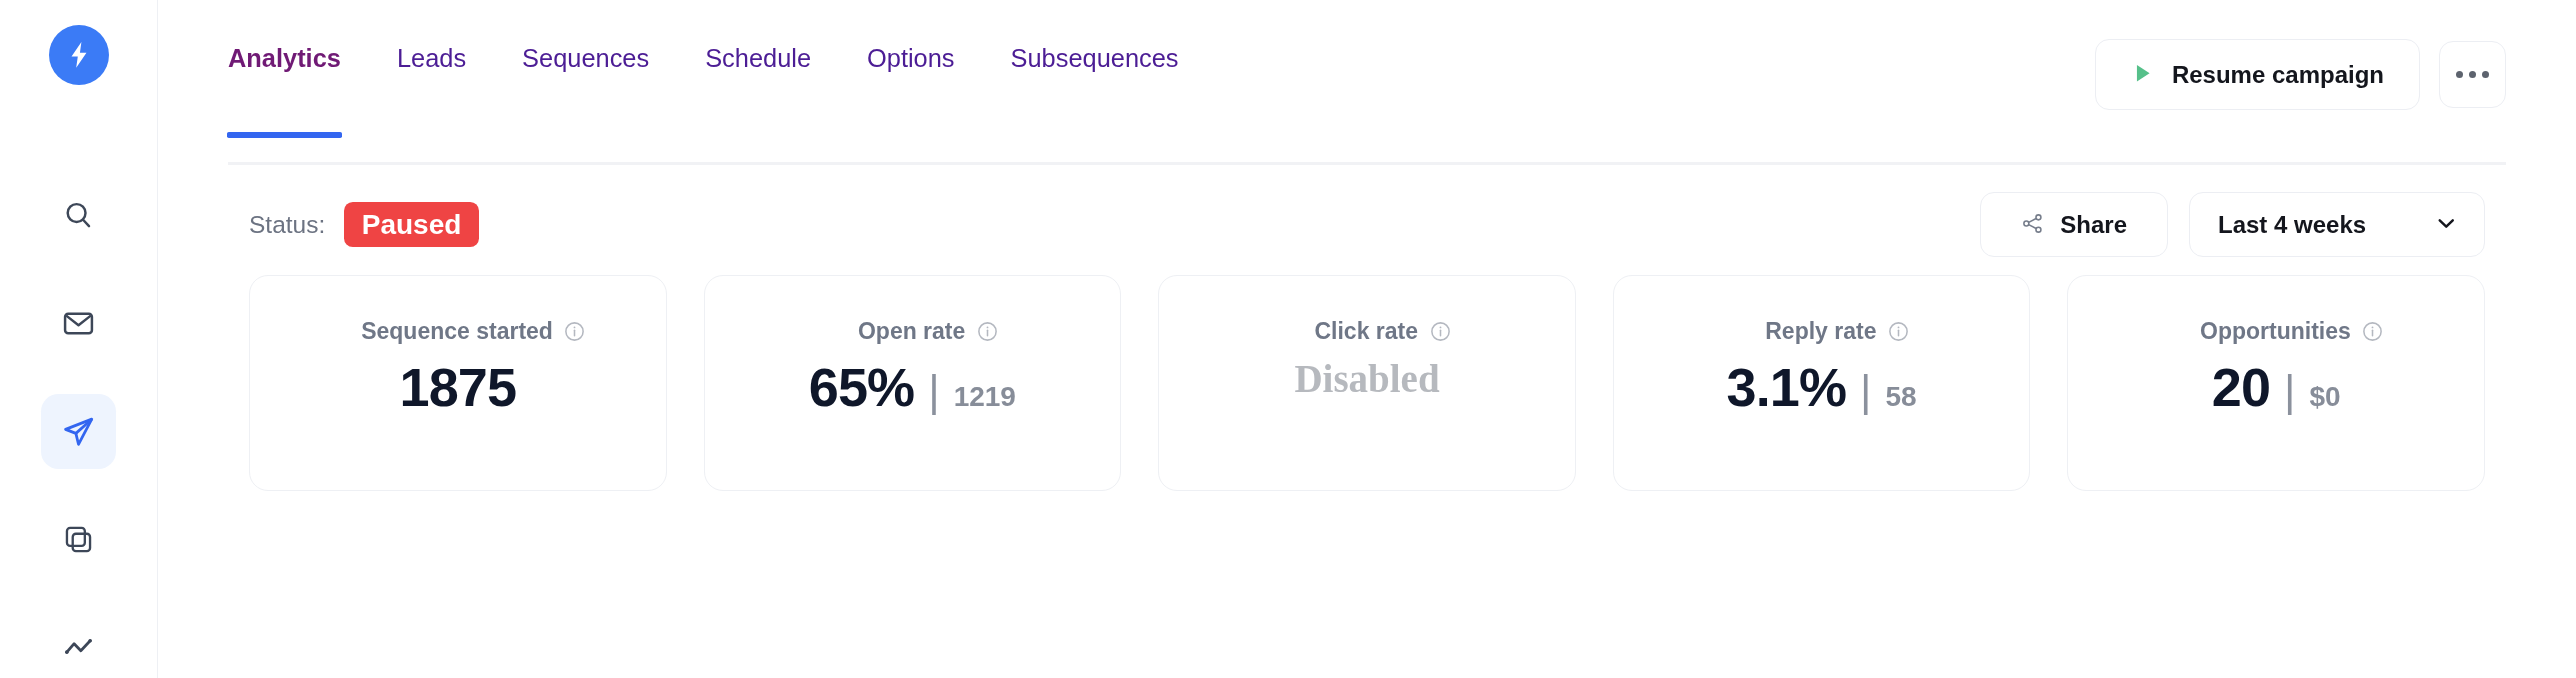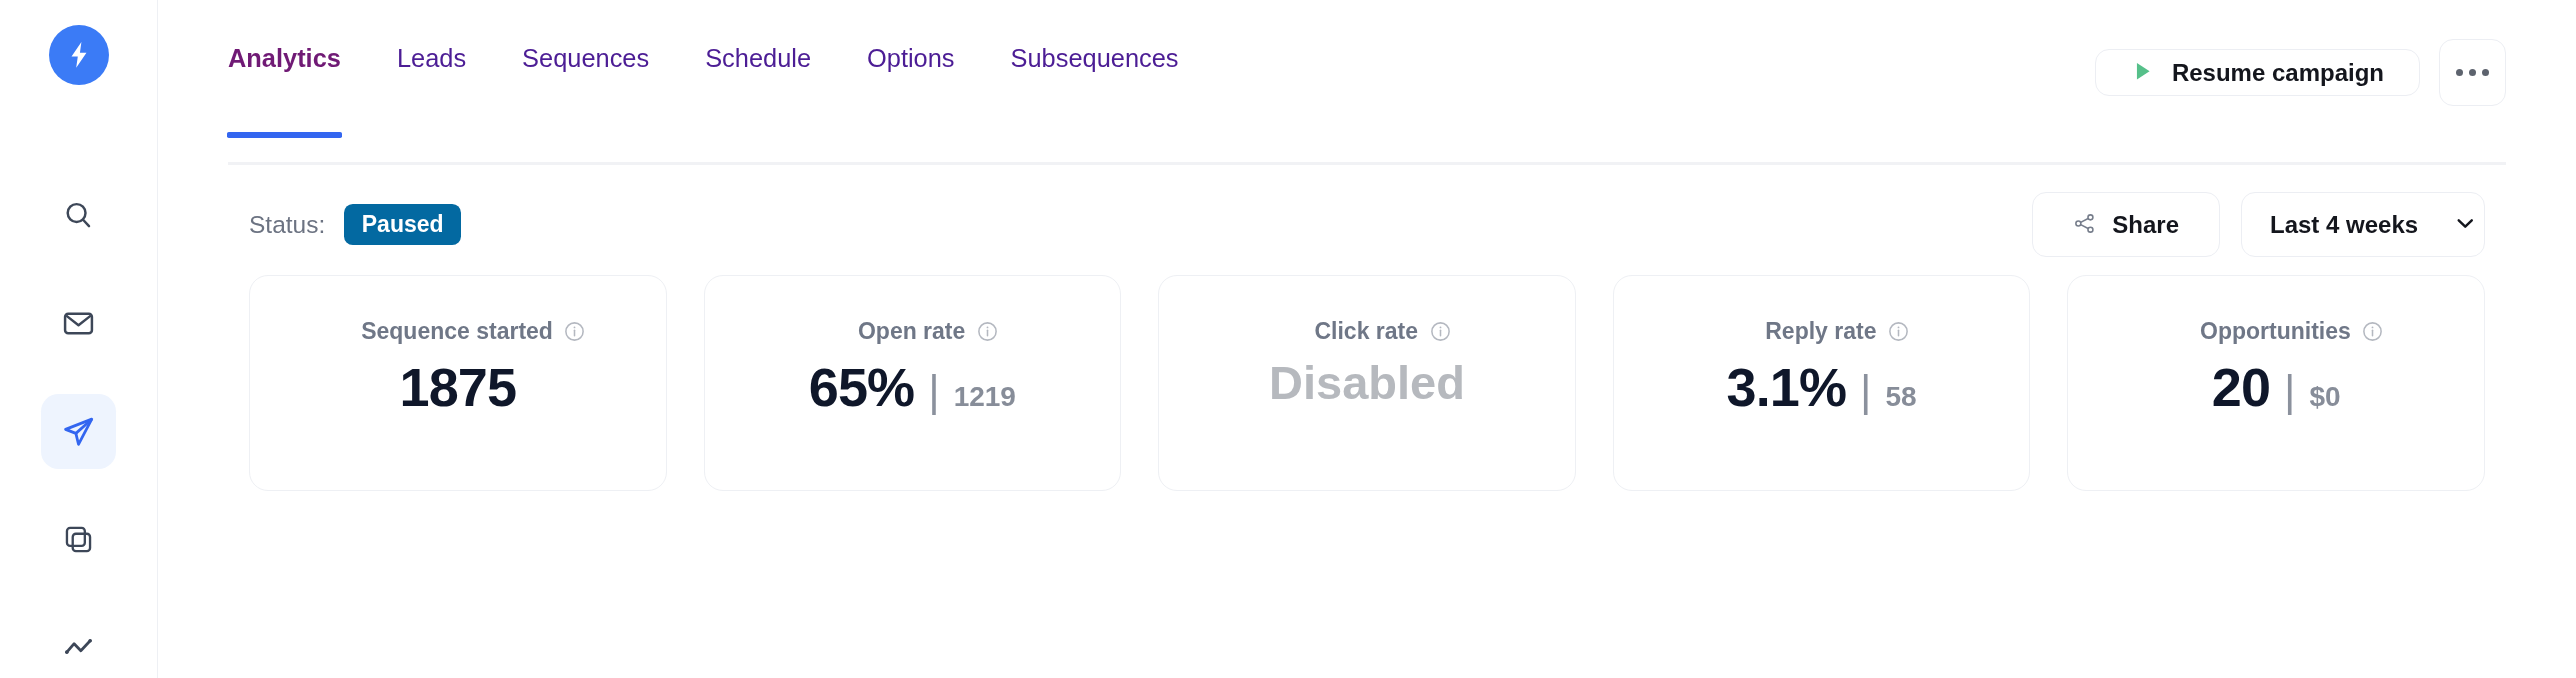--- a/index.html
+++ b/index.html
@@ -169,21 +169,21 @@
     display: flex;
     align-items: center;
     gap: 19px;
     padding-top: 0px;
   }
 
   .resume-btn {
     display: flex;
     align-items: center;
     gap: 17.5px;
-    height: 47px;
+    height: 71px;
     padding: 0 35px;
     border: 1.8px solid #eceef3;
     border-radius: 14px;
     background: #ffffff;
     cursor: pointer;
     font-family: "Liberation Sans", sans-serif;
   }
   .resume-btn .label {
     font-size: 24px;
     font-weight: 700;
@@ -233,23 +233,23 @@
     display: flex;
     align-items: center;
     gap: 19px;
   }
   .status-label {
     font-size: 24.5px;
     color: #6c7382;
     font-weight: 400;
   }
   .status-badge {
-    background: #0369a1;
+    background: #ef4444;
     color: #ffffff;
-    font-size: 23px;
+    font-size: 28px;
     font-weight: 700;
     padding: 8.8px 17.5px;
     border-radius: 8.8px;
     line-height: 1;
   }
 
   .status-right {
     display: flex;
     align-items: center;
     gap: 21px;
@@ -272,21 +272,21 @@
     font-weight: 700;
     color: #14161d;
   }
 
   .range-btn {
     display: flex;
     align-items: center;
     justify-content: space-between;
     gap: 35px;
     height: 65px;
-    width: 244px;
+    width: 296px;
     padding: 0 26px 0 28px;
     border: 1.8px solid #eceef3;
     border-radius: 14px;
     background: #ffffff;
     cursor: pointer;
     font-family: "Liberation Sans", sans-serif;
   }
   .range-btn .label {
     font-size: 24px;
     font-weight: 700;
@@ -346,23 +346,24 @@
   }
   .card-primary {
     font-size: 54px;
     font-weight: 800;
     color: #0f172a;
     letter-spacing: -0.9px;
     line-height: 1.12;
   }
   .card-primary.muted {
     color: #b6b9be;
-    font-size: 47px;
+    font-size: 39px;
     font-weight: 600;
     letter-spacing: 0;
+    font-family: Liberation Serif, serif;
   }
   .card-sep {
     font-size: 44px;
     font-weight: 300;
     color: #8b919d;
     line-height: 1.12;
   }
   .card-secondary {
     font-size: 28px;
     font-weight: 700;

